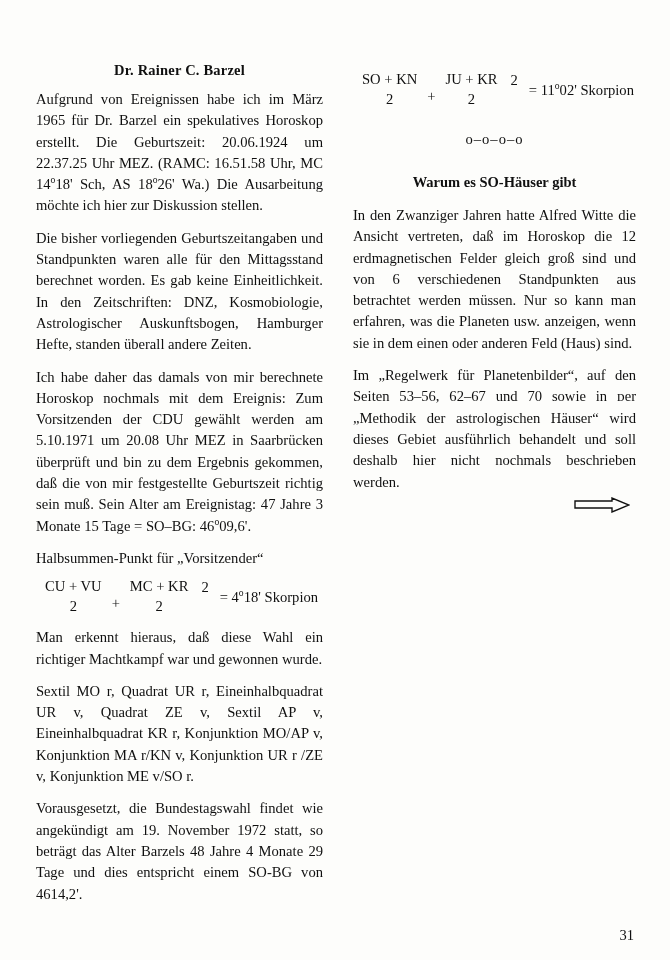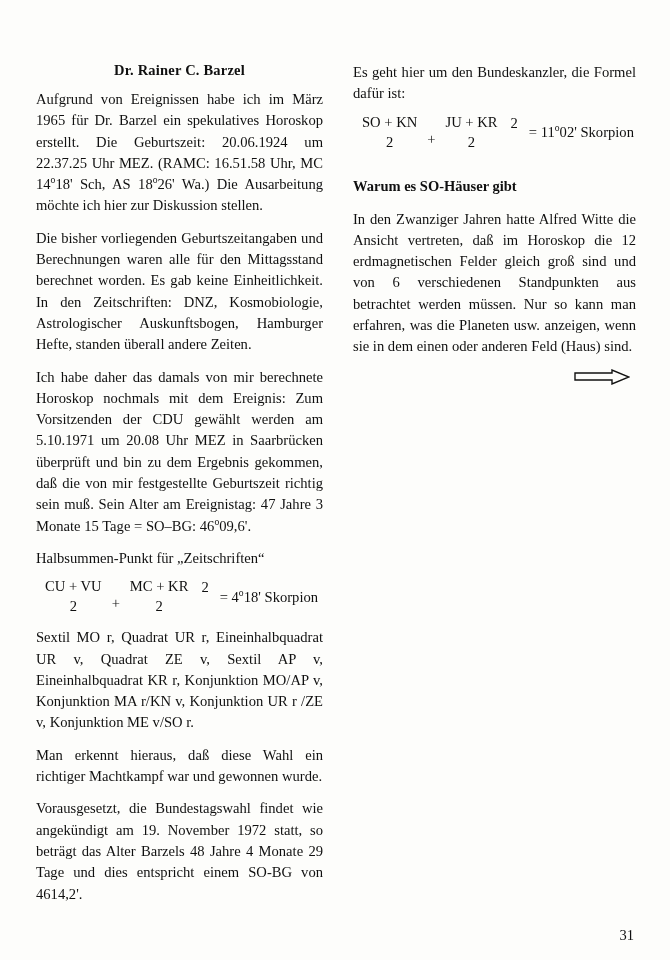--- a/index.html
+++ b/index.html
@@ -39,21 +39,21 @@
   h1.article-title {
     font-size: 14.5px;
     font-weight: bold;
     text-align: center;
     margin: 0 0 10px 0;
     letter-spacing: 0.2px;
   }
   h2.section-title {
     font-size: 14.5px;
     font-weight: bold;
-    text-align: left;
+    text-align: center;
     margin: 26px 0 14px 0;
   }
   p {
     margin: 0 0 0 0;
     font-size: 14.6px;
     line-height: 1.46;
     text-align: justify;
     text-justify: inter-word;
     hyphens: manual;
   }
@@ -139,25 +139,25 @@
 <div class="page">
 
   <div class="cols">
 
     <div class="col col-left">
 
       <h1 class="article-title">Dr. Rainer C. Barzel</h1>
 
       <p class="gap"><span>Aufgrund von Ereignissen habe ich im März 1965 für Dr. Barzel ein spekulatives Horoskop erstellt. Die Geburtszeit: 20.06.1924 um 22.37.25 Uhr MEZ. (RAMC: 16.51.58 Uhr, MC 14<sup>o</sup>18' Sch, AS 18<sup>o</sup>26' Wa.) Die Ausarbeitung möchte ich hier zur Diskussion stellen.</span></p>
 
-      <p class="gap">Die bisher vorliegenden Geburtszeitangaben und Berechnungen waren alle für den Mittagsstand berechnet worden. Es gab keine Einheitlichkeit. In den Zeitschriften: DNZ, Kosmobiologie, Astrologischer Auskunftsbogen, Hamburger Hefte, standen überall andere Zeiten.</p>
+      <p class="gap">Die bisher vorliegenden Geburtszeitangaben und Standpunkten waren alle für den Mittagsstand berechnet worden. Es gab keine Einheitlichkeit. In den Zeitschriften: DNZ, Kosmobiologie, Astrologischer Auskunftsbogen, Hamburger Hefte, standen überall andere Zeiten.</p>
 
       <p class="gap">Ich habe daher das damals von mir berechnete Horoskop nochmals mit dem Ereignis: Zum Vorsitzenden der CDU gewählt werden am 5.10.1971 um 20.08 Uhr MEZ in Saarbrücken überprüft und bin zu dem Ergebnis gekommen, daß die von mir festgestellte Geburtszeit richtig sein muß. Sein Alter am Ereignistag: 47 Jahre 3 Monate 15 Tage = SO–BG: 46<sup>o</sup>09,6'.</p>
 
-      <p>Halbsummen-Punkt für „Zeitschriften“</p>
+      <p>Halbsummen-Punkt für „Vorsitzender“</p>
 
       <div class="formula">
         <div class="frac-outer">
           <div class="frac-num">
             <div class="frac-inner">
               <span class="t">CU + VU</span>
               <span class="frac-bar"></span>
               <span class="b">2</span>
             </div>
             <span class="plus">+</span>
@@ -167,31 +167,30 @@
               <span class="b">2</span>
             </div>
           </div>
           <div class="frac-bar"></div>
           <div class="frac-den">2</div>
         </div>
         <span class="eq">= 4<sup>o</sup>18' Skorpion</span>
       </div>
 
 
+      <p class="gap">Man erkennt hieraus, daß diese Wahl ein richtiger Machtkampf war und gewonnen wurde.</p>
+
       <p class="gap">Sextil MO r, Quadrat UR r, Eineinhalbquadrat UR v, Quadrat ZE v, Sextil AP v, Eineinhalbquadrat KR r, Konjunktion MO/AP v, Konjunktion MA r/KN v, Konjunktion UR r /ZE v, Konjunktion ME v/SO r.</p>
 
-      <p class="gap">Man erkennt hieraus, daß diese Wahl ein richtiger Machtkampf war und gewonnen wurde.</p>
-
       <p>Vorausgesetzt, die Bundestagswahl findet wie angekündigt am 19. November 1972 statt, so beträgt das Alter Barzels 48 Jahre 4 Monate 29 Tage und dies entspricht einem SO-BG von 4614,2'.</p>
 
     </div>
 
     <div class="col col-right">
 
-      <p>Es geht hier um den Bundeskanzler, die Formel dafür ist:</p>
 
       <div class="formula">
         <div class="frac-outer">
           <div class="frac-num">
             <div class="frac-inner">
               <span class="t">SO + KN</span>
               <span class="frac-bar"></span>
               <span class="b">2</span>
             </div>
             <span class="plus">+</span>
@@ -203,26 +202,28 @@
           </div>
           <div class="frac-bar"></div>
           <div class="frac-den">2</div>
         </div>
         <span class="eq">= 11<sup>o</sup>02' Skorpion</span>
       </div>
 
 
 
 
+      <div class="divider">o–o–o–o</div>
 
       <h2 class="section-title">Warum es SO-Häuser gibt</h2>
 
       <p class="gap">In den Zwanziger Jahren hatte Alfred Witte die Ansicht vertreten, daß im Horoskop die 12 erdmagnetischen Felder gleich groß sind und von 6 verschiedenen Standpunkten aus betrachtet werden müssen. Nur so kann man erfahren, was die Planeten usw. anzeigen, wenn sie in dem einen oder anderen Feld (Haus) sind.</p>
 
 
+      <p>Im „Regelwerk für Planetenbilder“, auf den Seiten 53–56, 62–67 und 70 sowie in ᴅer „Methodik der astrologischen Häuser“ wird dieses Gebiet ausführlich behandelt und soll deshalb hier nicht nochmals beschrieben werden.</p>
 
       <div class="arrow-wrap">
         <span class="arrow">
           <svg width="56" height="16" viewBox="0 0 56 16" xmlns="http://www.w3.org/2000/svg">
             <path d="M1 4 L38 4 L38 1 L55 8 L38 15 L38 11 L1 11 Z" fill="none" stroke="#111" stroke-width="1.4"></path>
           </svg>
         </span>
       </div>
 
     </div>

